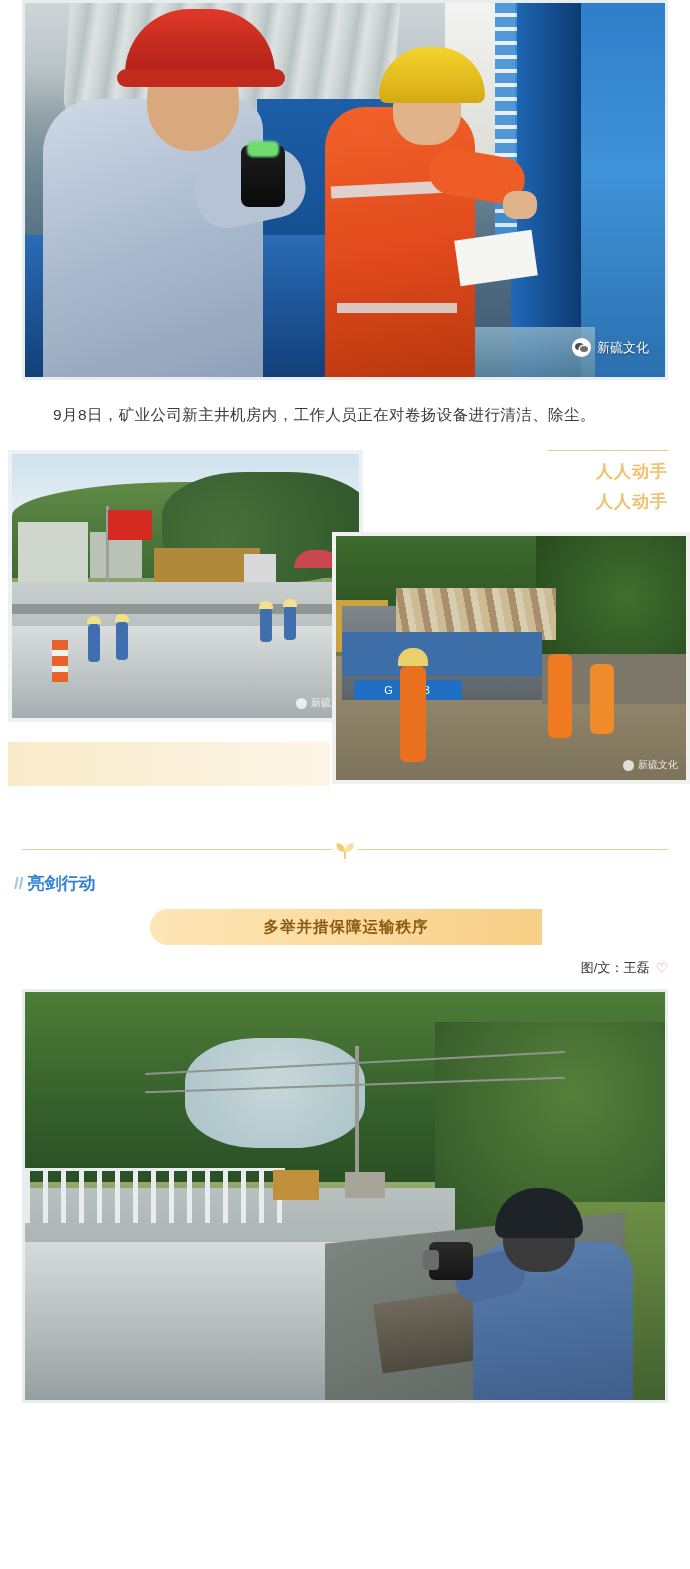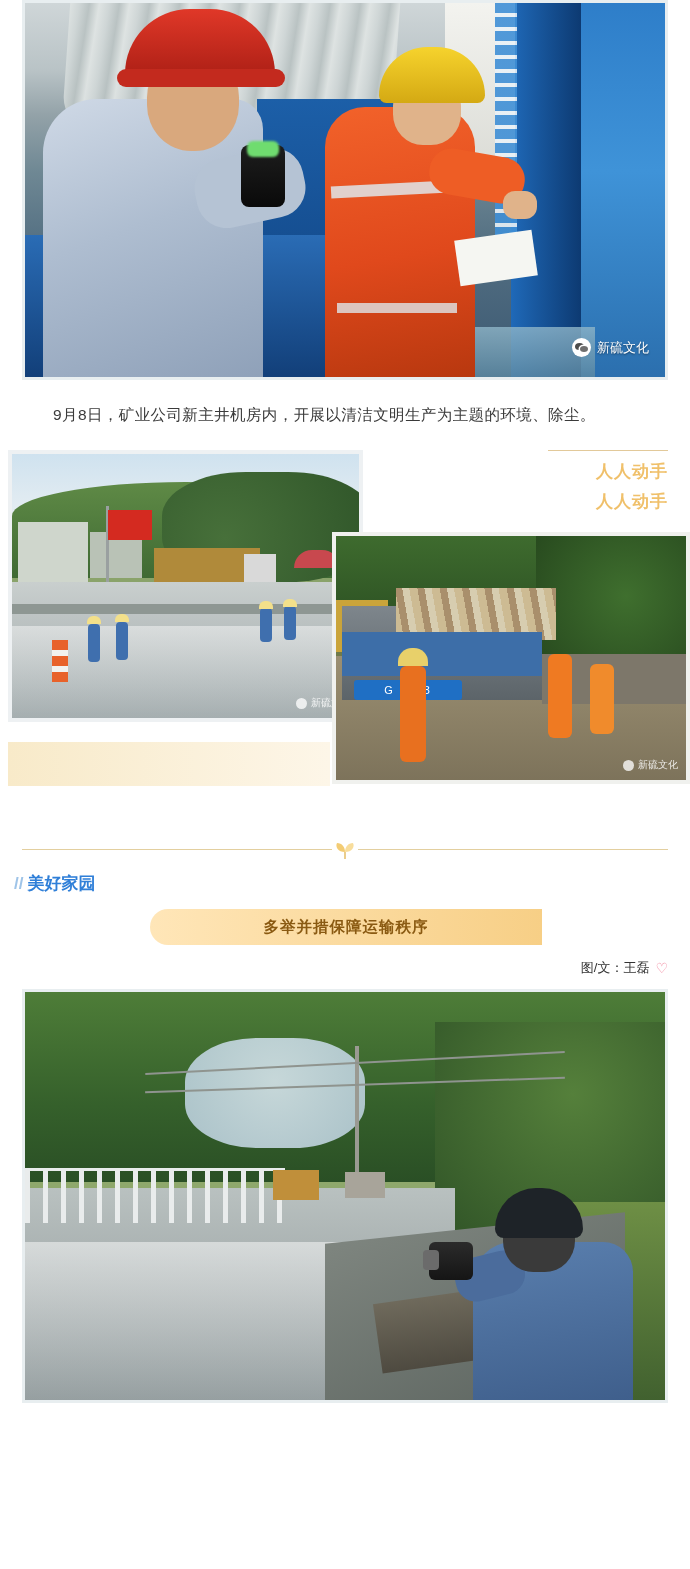--- a/index.html
+++ b/index.html
@@ -380,21 +380,21 @@
       <div class="w2-hand"></div>
       <div class="p1-paper"></div>
 
       <div class="wx-badge">
         <span class="wx-icon"></span>
         <span>新硫文化</span>
       </div>
     </div>
   </div>
 
-  <p class="para">9月8日，矿业公司新主井机房内，开展以清洁文明生产为主题的环境、除尘。</p>
+  <p class="para">9月8日，矿业公司新主井机房内，工作人员正在对卷扬设备进行清洁、除尘。</p>
 
   <div class="mid-wrap">
 
     <div class="mid-slogan">
       <span class="line-top"></span>
       <div>人人动手</div>
       <div>人人动手</div>
     </div>
 
     <div class="mid-band"></div>
@@ -457,21 +457,21 @@
       <svg width="22" height="20" viewBox="0 0 22 20" aria-hidden="true">
         <path d="M11 19 C11 13, 11 13, 11 12" stroke="#e2b85c" stroke-width="1.4" fill="none"></path>
         <path d="M11 12 C4 12, 1 7, 3 3 C8 3, 11 7, 11 12 Z" fill="#f3cc74"></path>
         <path d="M11 12 C18 12, 21 7, 19 3 C14 3, 11 7, 11 12 Z" fill="#f8dd9c"></path>
       </svg>
     </div>
   </div>
 
   <div class="sec-head">
     <span class="sec-slash">//</span>
-    <span>美好家园</span>
+    <span>亮剑行动</span>
   </div>
 
   <div class="ribbon-wrap">
     <div class="ribbon">多举并措保障运输秩序</div>
   </div>
 
   <div class="byline">
     <span>图/文：王磊</span>
     <span class="heart">♡</span>
   </div>

